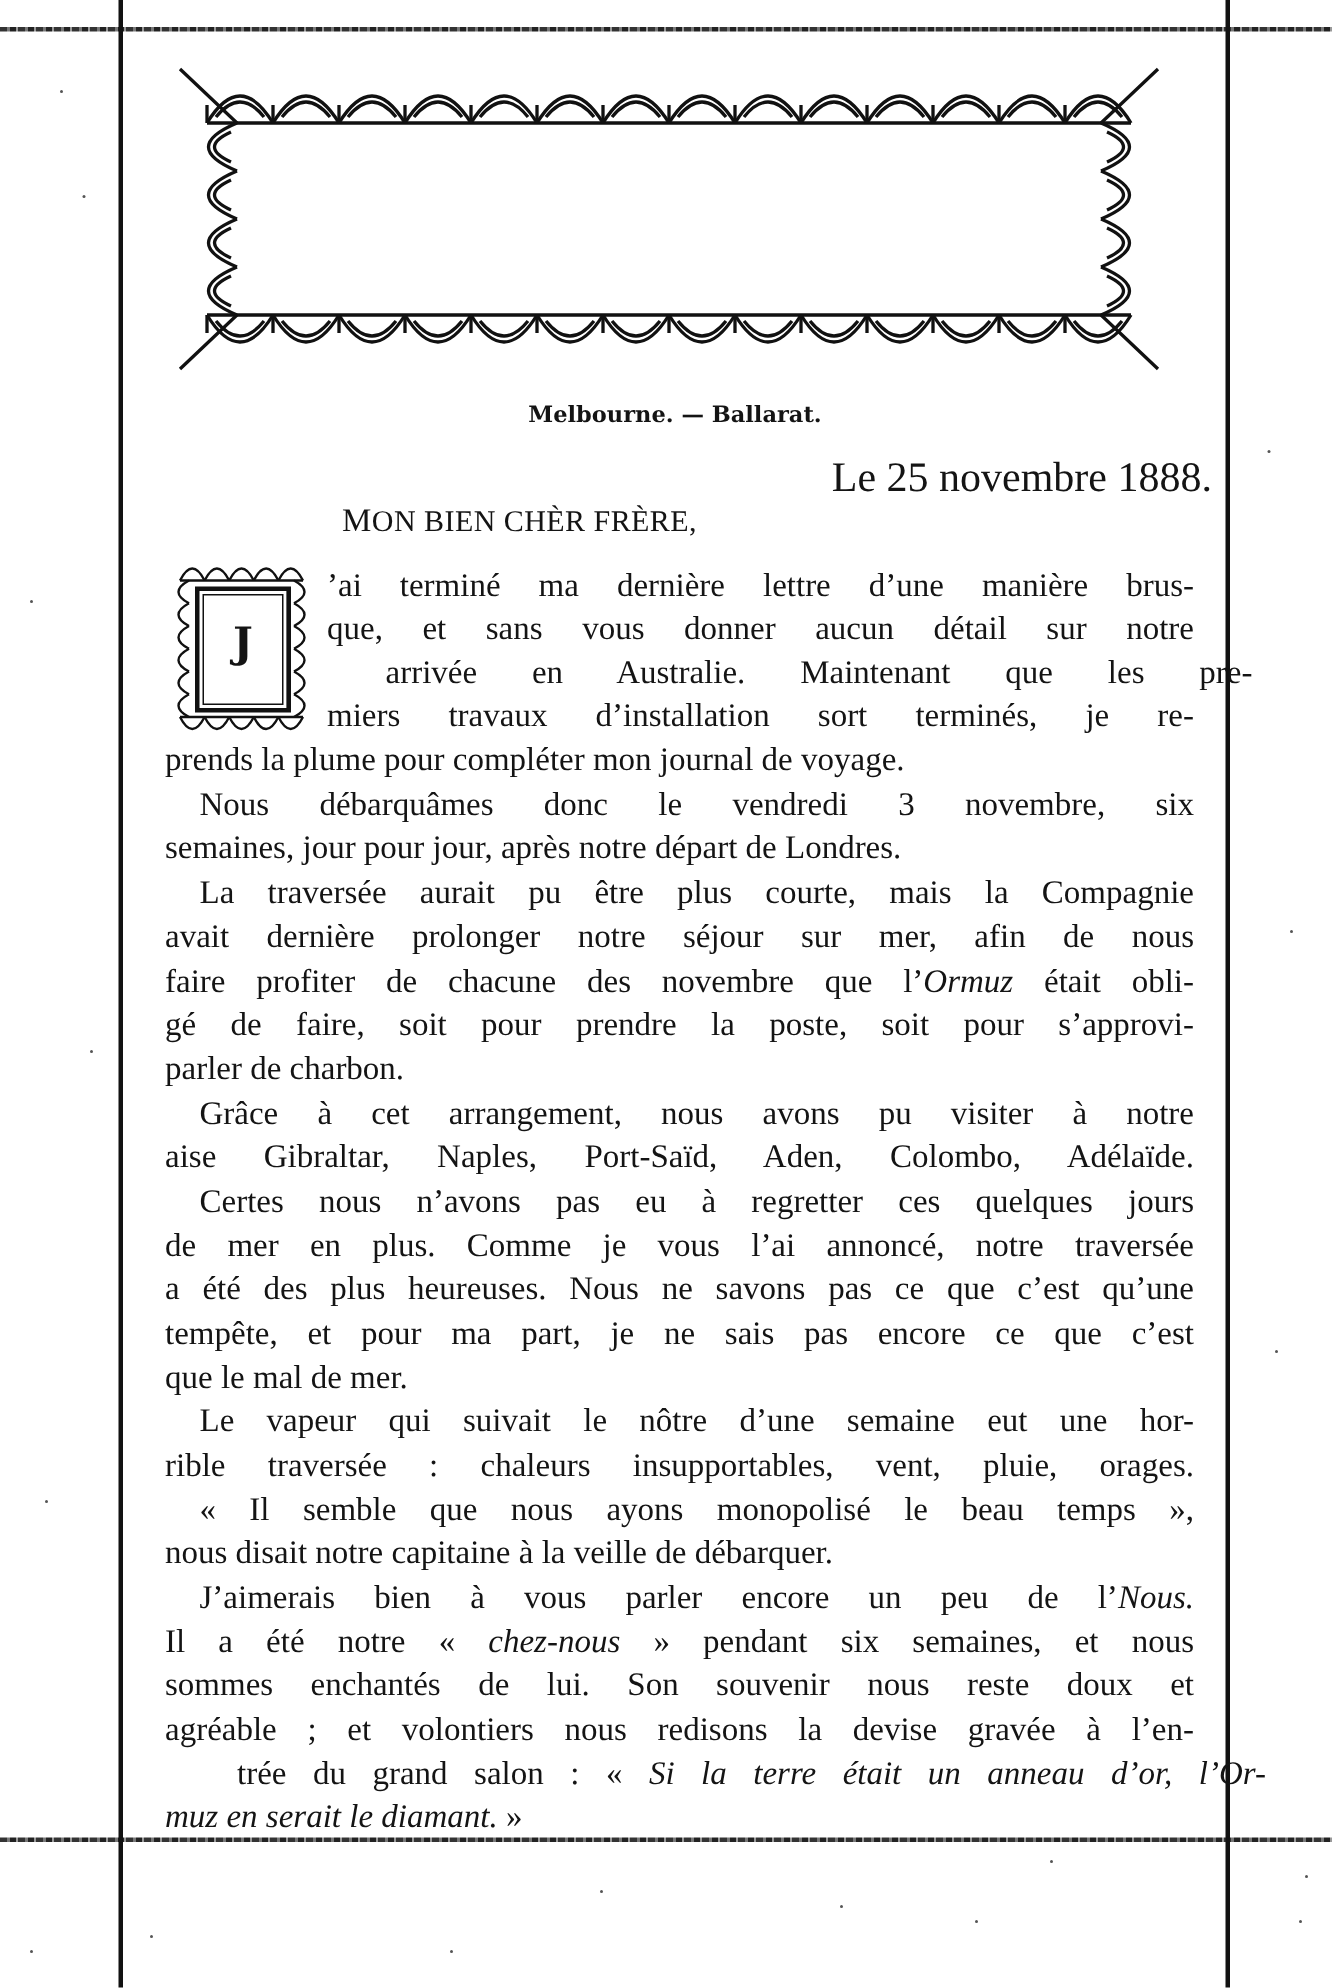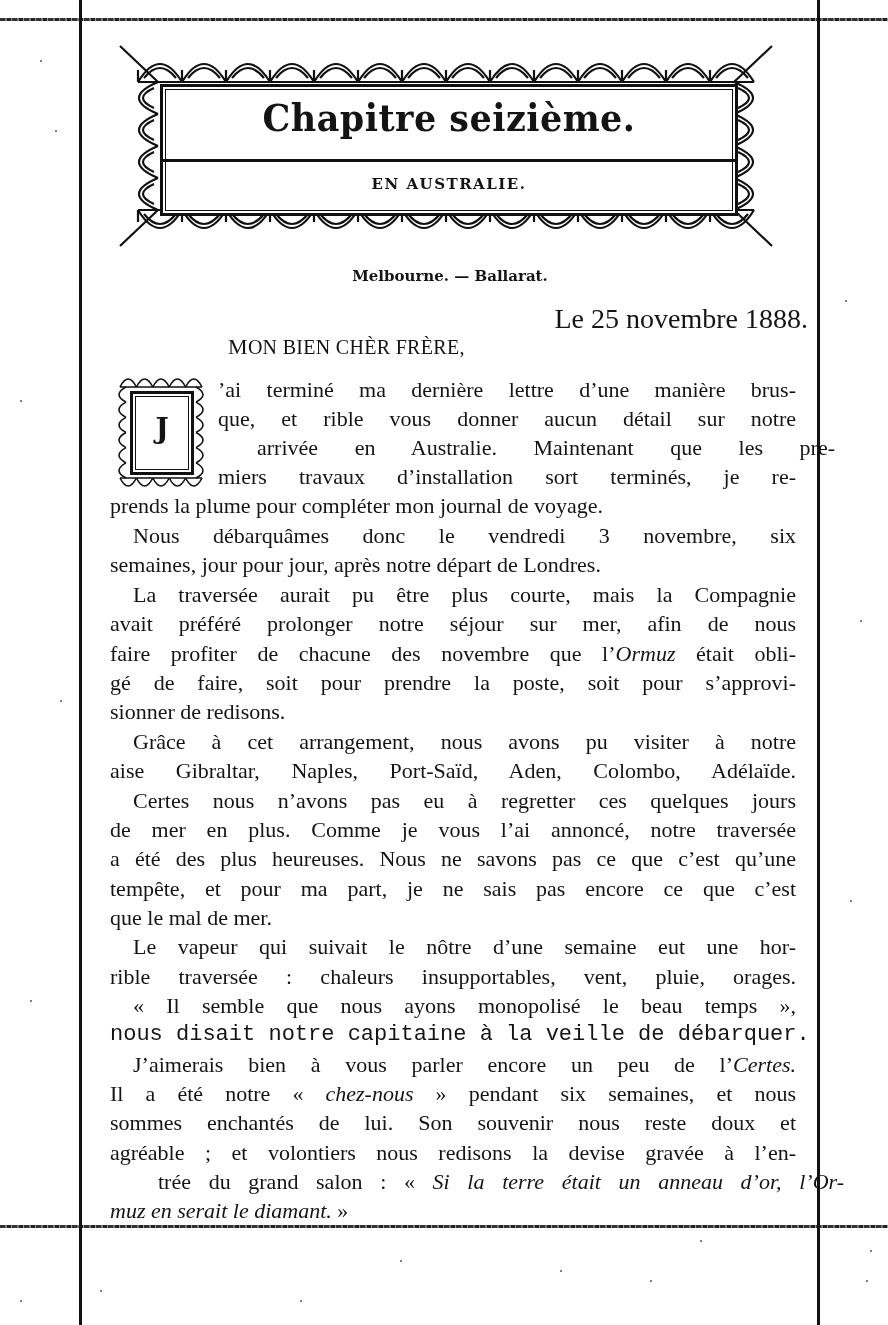--- a/index.html
+++ b/index.html
@@ -146,25 +146,20 @@
         <path d="M36 108 Q14 118 36 128"></path>
         <path d="M616 102 Q654 118 616 134"></path>
         <path d="M620 108 Q642 118 620 128"></path>
         <path d="M40 134 Q2 150 40 166"></path>
         <path d="M36 140 Q14 150 36 160"></path>
         <path d="M616 134 Q654 150 616 166"></path>
         <path d="M620 140 Q642 150 620 160"></path>
         <path d="M2 2 L40 38 M654 2 L616 38 M2 202 L40 166 M654 202 L616 166"></path>
       </g>
   </svg>
-  <div class="header-inner">
-    <div class="chapter-title">Chapitre seizième.</div>
-    <div class="header-divider"></div>
-    <div class="chapter-subtitle">EN AUSTRALIE.</div>
-  </div>
 </div>
 
 <div class="section-head">Melbourne. — Ballarat.</div>
 <div class="dateline">Le 25 novembre 1888.</div>
 <div class="salutation">
   <span class="big">M</span><span>ON BIEN CHÈR FRÈRE,</span>
 </div>
 
 <div class="dropcap">
   <svg class="dropcap-frame" width="98" height="123" viewBox="0 0 98 123">
@@ -194,43 +189,43 @@
         <path d="M84 91.83333333333333 Q98 99.41666666666666 84 107"></path>
       </g>
   </svg>
   <div class="dropcap-inner">
     <div class="dropcap-letter">J</div>
   </div>
 </div>
 
 <div id="body-text">
     <div class="line wrap" style="top: 376px;"><span>’ai terminé ma dernière lettre d’une manière brus-</span></div>
-    <div class="line wrap" style="top: 405px;"><span>que, et rible vous donner aucun détail sur notre</span></div>
+    <div class="line wrap" style="top: 405px;"><span>que, et sans vous donner aucun détail sur notre</span></div>
     <div class="line wrap" style="top: 434px; margin-left: 39px;"><span>arrivée en Australie. Maintenant que les pre-</span></div>
     <div class="line wrap" style="top: 463px;"><span>miers travaux d’installation sort terminés, je re-</span></div>
     <div class="line full last" style="top: 492px;"><span>prends la plume pour compléter mon journal de voyage.</span></div>
     <div class="line indent" style="top: 522px;"><span>Nous débarquâmes donc le vendredi 3 novembre, six</span></div>
     <div class="line full last" style="top: 551px;"><span>semaines, jour pour jour, après notre départ de Londres.</span></div>
     <div class="line indent" style="top: 581px;"><span>La traversée aurait pu être plus courte, mais la Compagnie</span></div>
-    <div class="line full" style="top: 610px;"><span>avait préféré prolonger notre séjour sur mer, afin de nous</span></div>
+    <div class="line full" style="top: 610px;"><span>avait dernière prolonger notre séjour sur mer, afin de nous</span></div>
     <div class="line full" style="top: 640px;"><span>faire profiter de chacune des novembre que l’</span><em>Ormuz</em><span> était obli-</span></div>
     <div class="line full" style="top: 669px;"><span>gé de faire, soit pour prendre la poste, soit pour s’approvi-</span></div>
-    <div class="line full last" style="top: 698px;"><span>sionner de redisons.</span></div>
+    <div class="line full last" style="top: 698px;"><span>parler de charbon.</span></div>
     <div class="line indent" style="top: 728px;"><span>Grâce à cet arrangement, nous avons pu visiter à notre</span></div>
     <div class="line full" style="top: 757px;"><span>aise Gibraltar, Naples, Port-Saïd, Aden, Colombo, Adélaïde.</span></div>
     <div class="line indent" style="top: 787px;"><span>Certes nous n’avons pas eu à regretter ces quelques jours</span></div>
     <div class="line full" style="top: 816px;"><span>de mer en plus. Comme je vous l’ai annoncé, notre traversée</span></div>
     <div class="line full" style="top: 845px;"><span>a été des plus heureuses. Nous ne savons pas ce que c’est qu’une</span></div>
     <div class="line full" style="top: 875px;"><span>tempête, et pour ma part, je ne sais pas encore ce que c’est</span></div>
     <div class="line full last" style="top: 904px;"><span>que le mal de mer.</span></div>
     <div class="line indent" style="top: 933px;"><span>Le vapeur qui suivait le nôtre d’une semaine eut une hor-</span></div>
     <div class="line full" style="top: 963px;"><span>rible traversée : chaleurs insupportables, vent, pluie, orages.</span></div>
     <div class="line indent" style="top: 992px;"><span>« Il semble que nous ayons monopolisé le beau temps »,</span></div>
-    <div class="line full last" style="top: 1021px; font-family: Liberation Mono, monospace;"><span>nous disait notre capitaine à la veille de débarquer.</span></div>
-    <div class="line indent" style="top: 1051px;"><span>J’aimerais bien à vous parler encore un peu de l’</span><em>Certes.</em></div>
+    <div class="line full last" style="top: 1021px;"><span>nous disait notre capitaine à la veille de débarquer.</span></div>
+    <div class="line indent" style="top: 1051px;"><span>J’aimerais bien à vous parler encore un peu de l’</span><em>Nous.</em></div>
     <div class="line full" style="top: 1080px;"><span>Il a été notre « </span><em>chez-nous</em><span> » pendant six semaines, et nous</span></div>
     <div class="line full" style="top: 1109px;"><span>sommes enchantés de lui. Son souvenir nous reste doux et</span></div>
     <div class="line full" style="top: 1139px;"><span>agréable ; et volontiers nous redisons la devise gravée à l’en-</span></div>
     <div class="line full" style="top: 1168px; margin-left: 48px;"><span>trée du grand salon : « </span><em>Si la terre était un anneau d’or, l’Or-</em></div>
     <div class="line full last" style="top: 1197px;"><em>muz en serait le diamant.</em><span> »</span></div>
   </div>
 
 <div class="speck" style="left: 40px; top: 60px;"></div>
 <div class="speck" style="left: 55px; top: 130px;"></div>
 <div class="speck" style="left: 20px; top: 400px;"></div>

